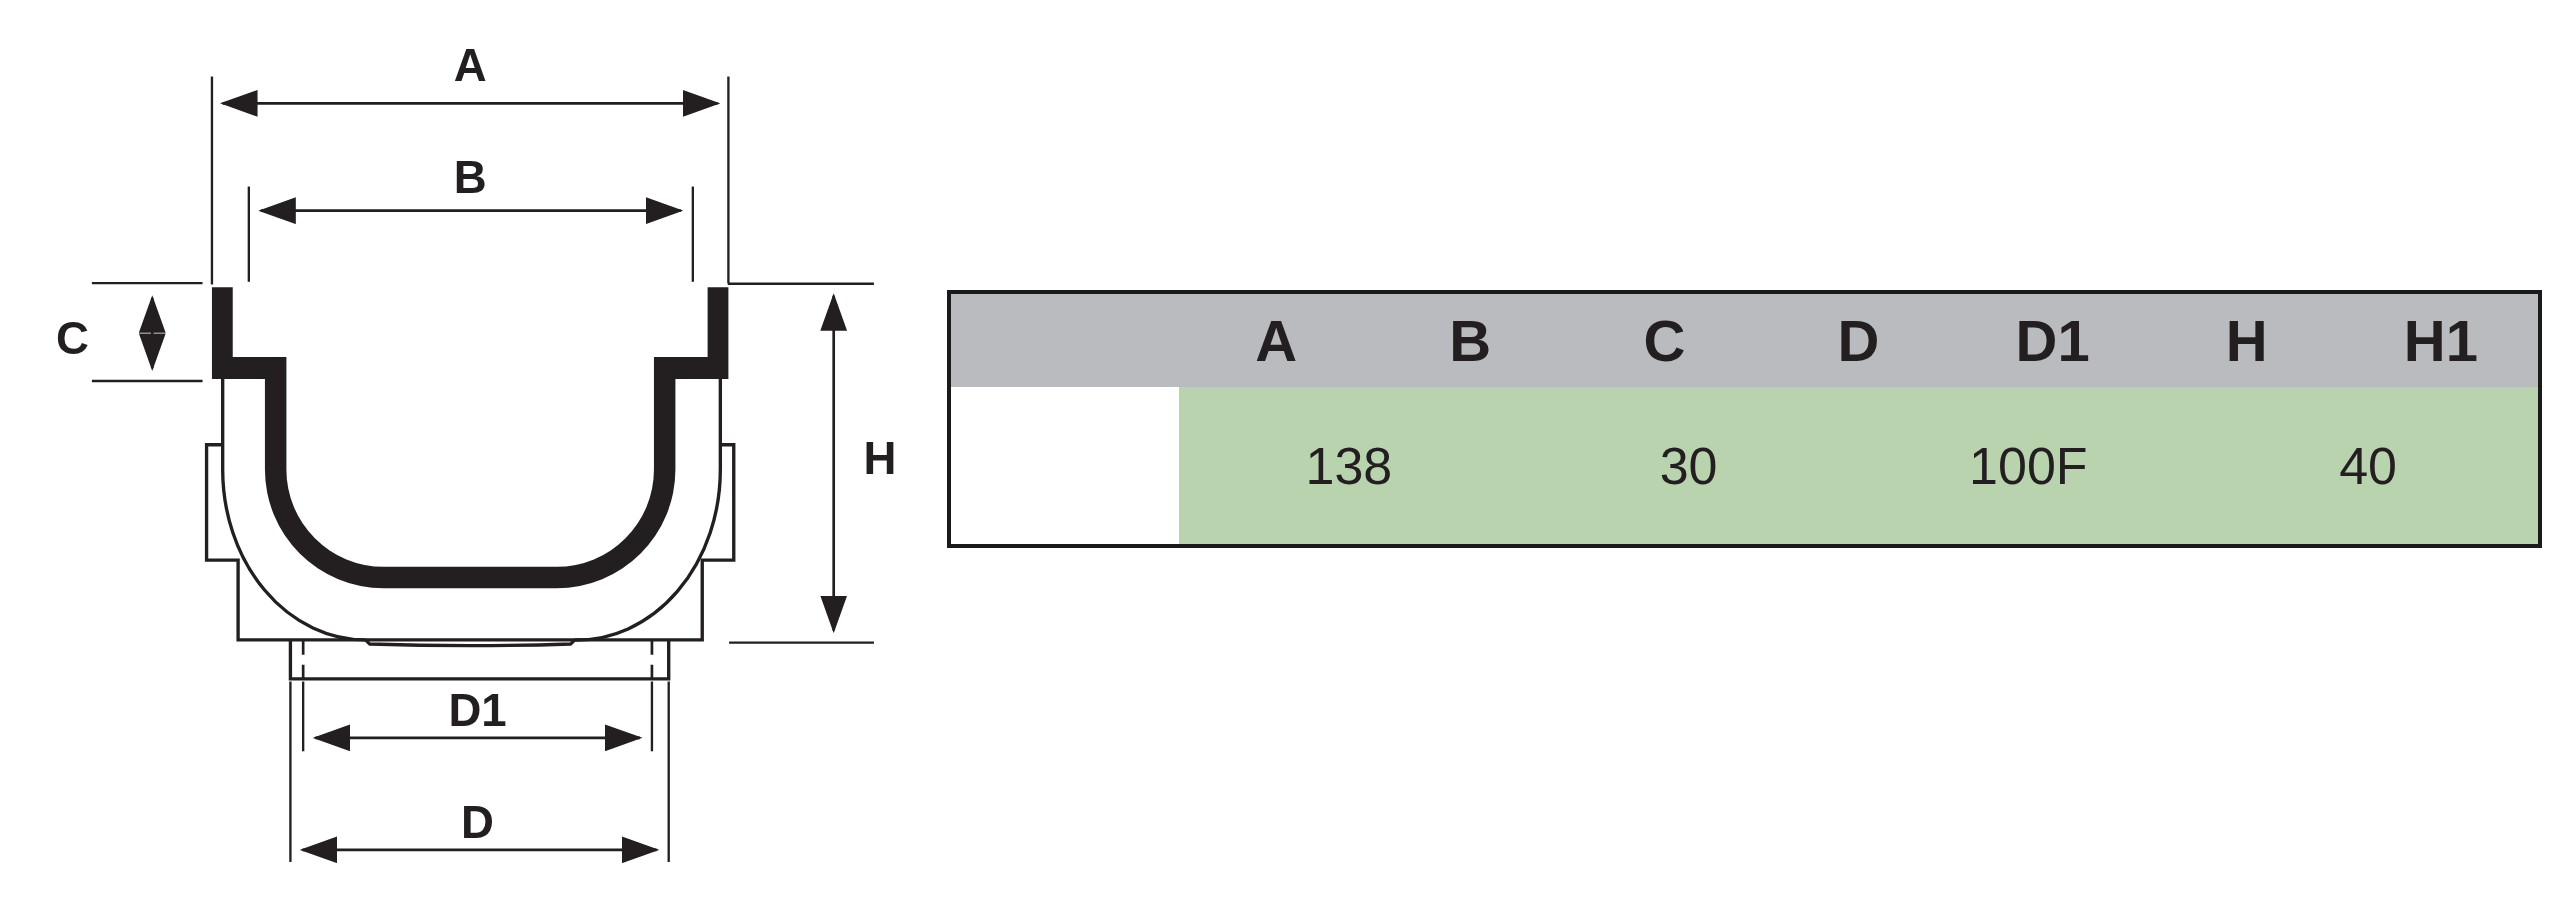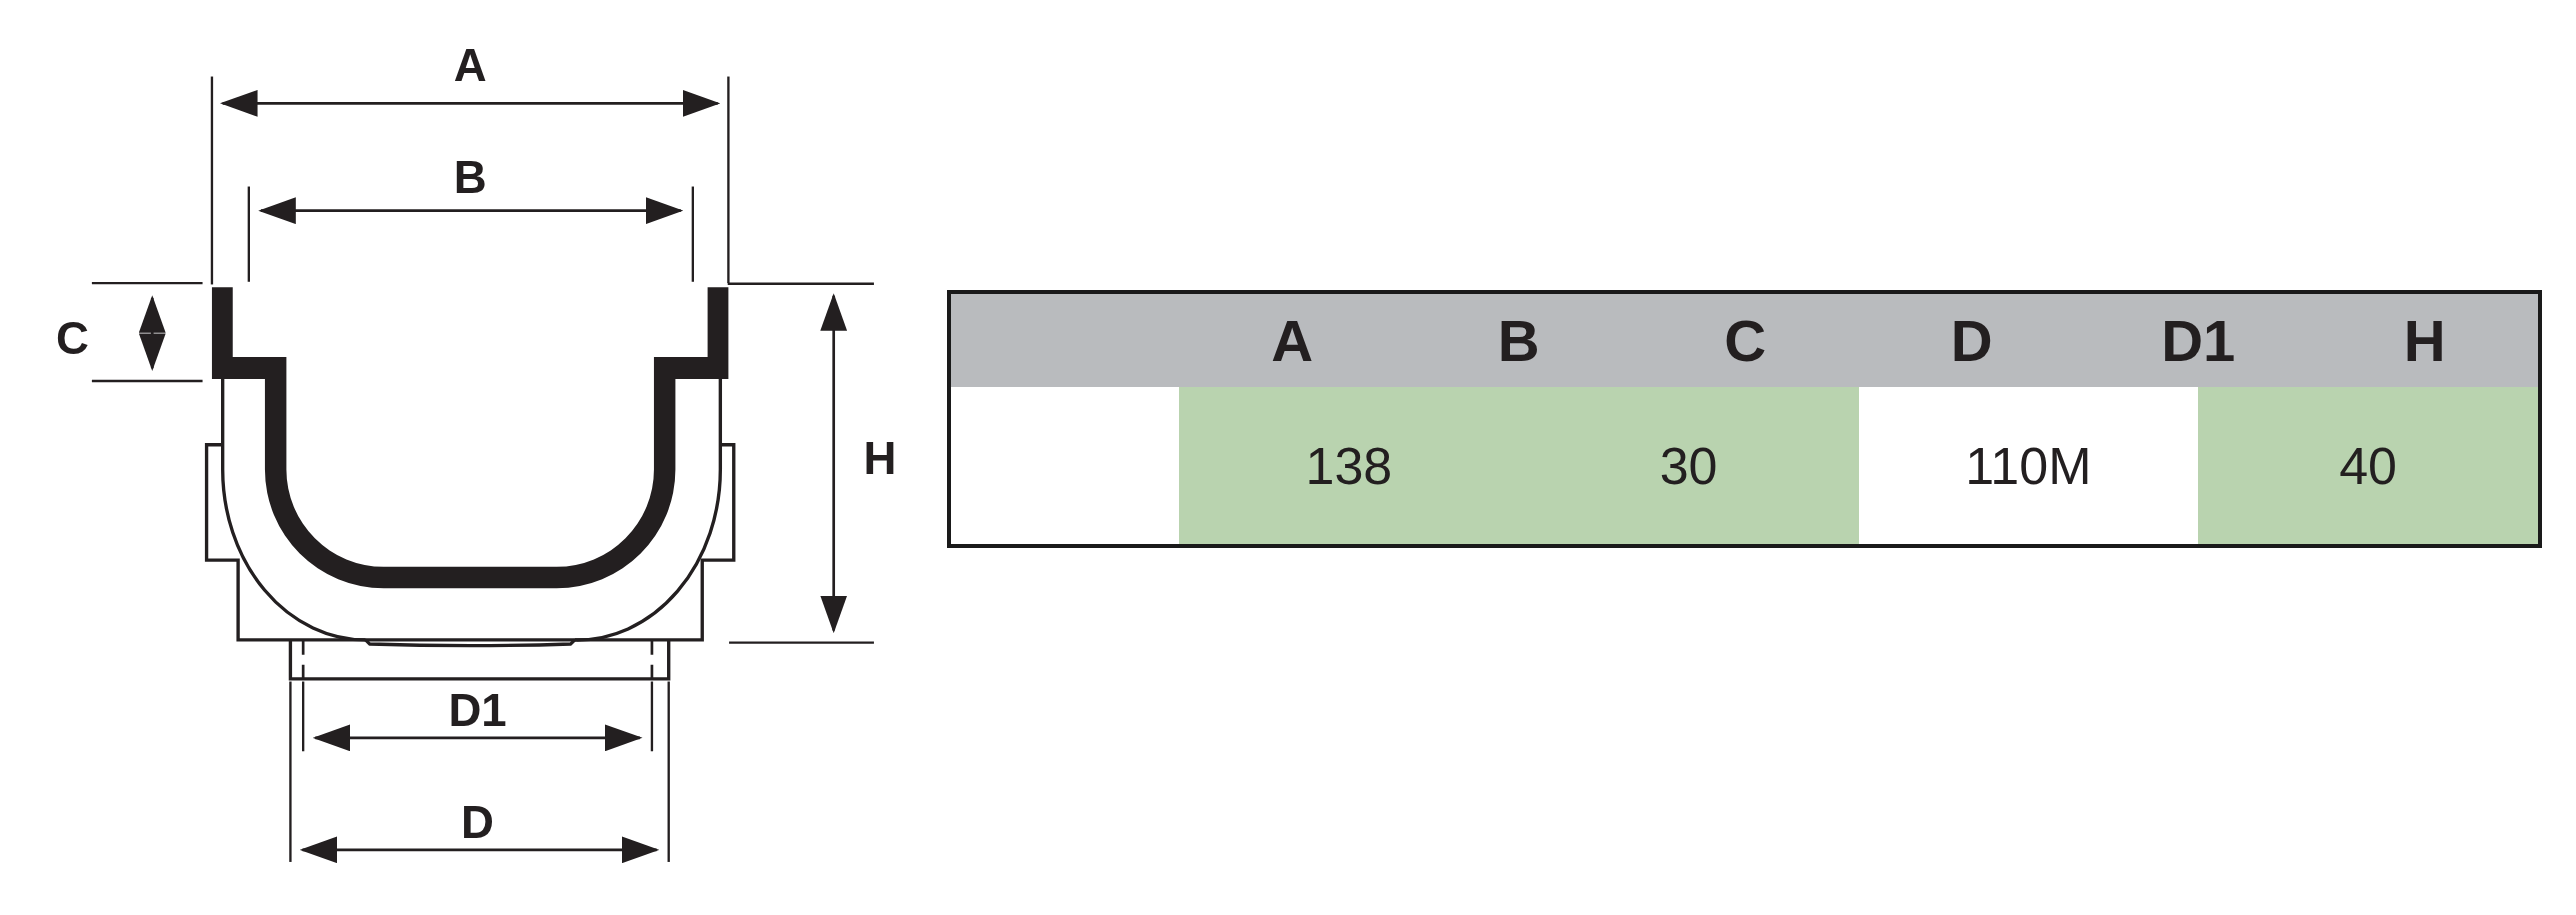--- a/index.html
+++ b/index.html
@@ -117,24 +117,25 @@
 
   <div class="spec-table">
     <div class="thead">
       <div class="cell first"></div>
       <div class="cell col">A</div>
       <div class="cell col">B</div>
       <div class="cell col">C</div>
       <div class="cell col">D</div>
       <div class="cell col">D1</div>
       <div class="cell col">H</div>
+      <div class="cell col">H1</div>
     </div>
     <div class="tbody">
       <div class="cell first"></div>
       <div class="cell col green">138</div>
       <div class="cell col green">30</div>
-      <div class="cell col">110M</div>
+      <div class="cell col green">100F</div>
       <div class="cell col green">40</div>
     </div>
   </div>
 
 </div>
 
 
 </body></html>

